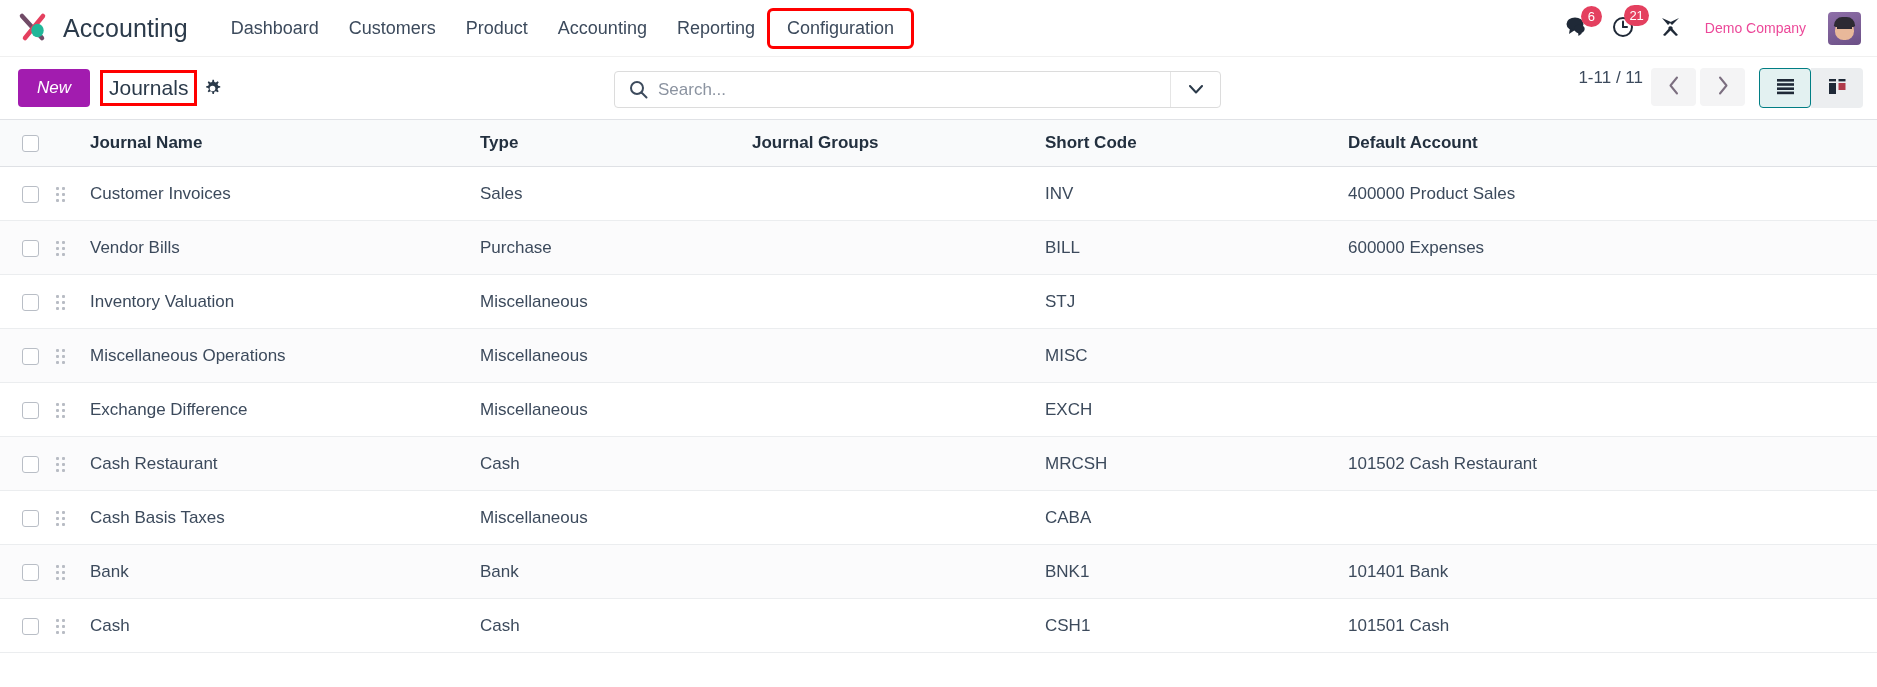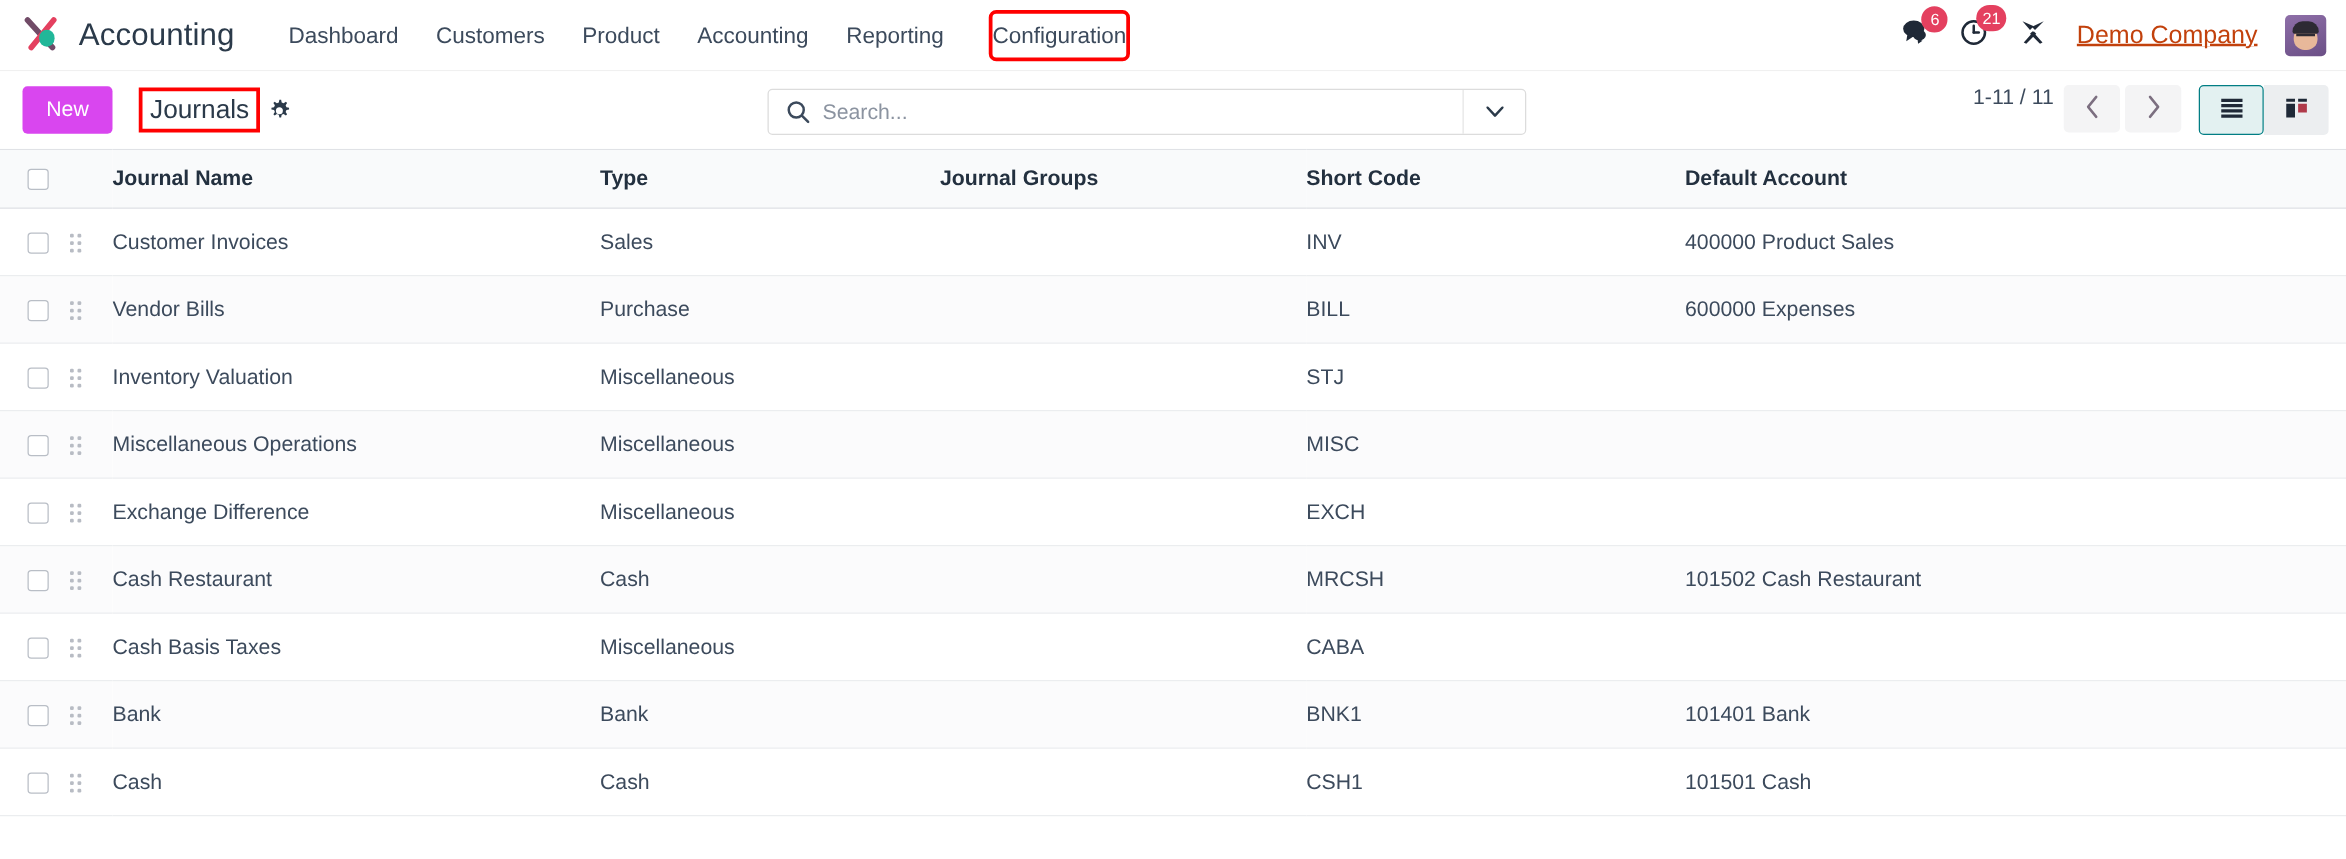--- a/index.html
+++ b/index.html
@@ -40,22 +40,21 @@
     font-size: 18px;
     color: #3c4a5c;
     padding: 7px 15px;
     white-space: nowrap;
     cursor: pointer;
     border-radius: 3px;
   }
   .menu-item.highlighted {
     outline: 3px solid #ff0000;
     outline-offset: 0px;
-    padding: 7px 0;
-    margin-left: 24px;
+    padding: 7px 17px;
   }
   .nav-right {
     margin-left: auto;
     display: flex;
     align-items: center;
     gap: 22px;
     padding-right: 2px;
   }
   .nav-icon-wrap { position: relative; display: flex; align-items: center; cursor: pointer; }
   .badge {
@@ -69,25 +68,24 @@
     min-width: 21px;
     height: 21px;
     border-radius: 11px;
     display: flex;
     align-items: center;
     justify-content: center;
     padding: 0 5px;
     font-weight: 500;
   }
   .company-name {
-    font-size: 20px;
-    color: #c2410c;
-    white-space: nowrap;
-    cursor: pointer;
-    text-decoration: underline;
+    font-size: 14px;
+    color: #ec4899;
+    white-space: nowrap;
+    cursor: pointer;
   }
   .avatar {
     width: 33px; height: 33px;
     border-radius: 4px;
     background: linear-gradient(160deg,#8e6fa8 0%,#6b4f86 100%);
     overflow: hidden;
     position: relative;
     cursor: pointer;
     flex: none;
   }
@@ -109,35 +107,36 @@
   .control-panel {
     height: 62px;
     display: flex;
     align-items: center;
     padding: 0 14px 0 18px;
     background: #ffffff;
     position: relative;
   }
   .cp-left { display: flex; align-items: center; gap: 0; }
   .btn-new {
-    background: #d946ef;
+    background: #a21caf;
     color: #ffffff;
     font-size: 17px;
     border: none;
     border-radius: 4px;
     padding: 9px 19px;
     cursor: pointer;
     font-family: inherit;
     white-space: nowrap;
+    font-style: italic;
   }
   .breadcrumb-wrap {
     display: flex;
     align-items: center;
     gap: 9px;
-    margin-left: 24px;
+    margin-left: 13px;
   }
   .breadcrumb-title {
     font-size: 21px;
     color: #2b3a4a;
     white-space: nowrap;
     cursor: pointer;
     padding: 3px 6px;
   }
   .breadcrumb-box {
     outline: 3px solid #ff0000;

